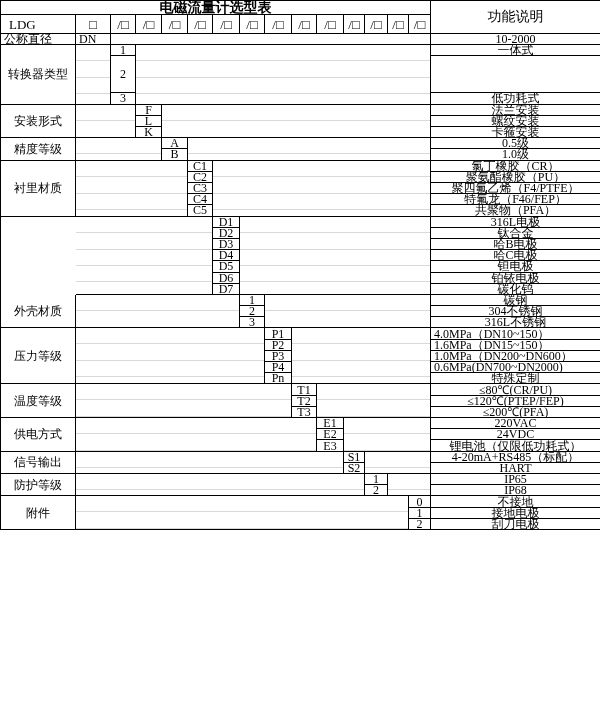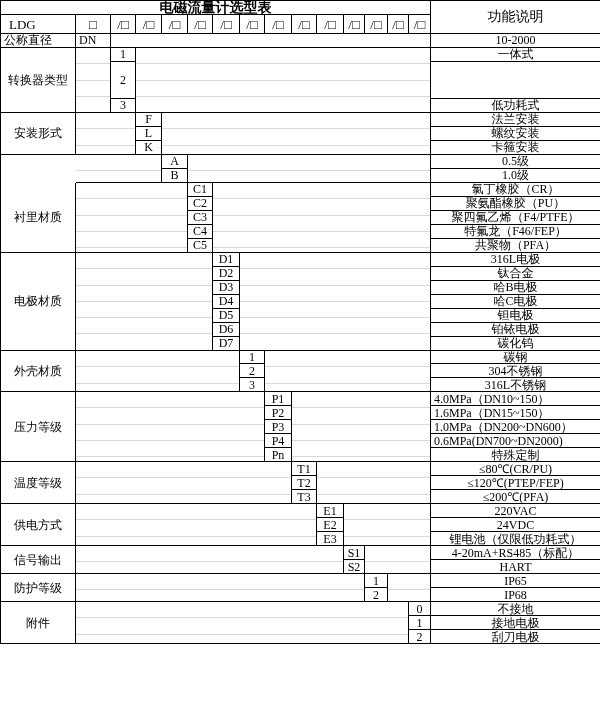--- a/index.html
+++ b/index.html
@@ -1,20 +1,20 @@
 <!DOCTYPE html>
 <html><head>
 <meta charset="utf-8">
 <style>
   html, body { margin:0; padding:0; background:#ffffff; }
   #grid {
     position: relative;
     display: grid;
     width: 600px;
-    height: 644px;
+    height: 530px;
     box-sizing: border-box;
     grid-template-columns: 75px 35px 25px 26px 26px 25px 27px 25px 27px 25px 27px 21px 23px 21px 22px 170px;
     grid-template-rows: 14px 19px repeat(42, 1fr);
     border-top: 1px solid #000;
     border-left: 1px solid #000;
     background: #ffffff;
     color: #000000;
     font-family: "Liberation Serif", serif;
     font-size: 12px;
   }
@@ -84,40 +84,40 @@
     <div class="cell empty-strip" style="grid-area: 4 / 4 / 7 / 16;"></div>
     <div class="cell " style="grid-area: 7 / 1 / 10 / 2;">安装形式</div>
     <div class="cell empty-strip" style="grid-area: 7 / 2 / 10 / 4;"></div>
     <div class="cell " style="grid-area: 7 / 4 / 8 / 5;">F</div>
     <div class="cell " style="grid-area: 7 / 16 / 8 / 17;">法兰安装</div>
     <div class="cell " style="grid-area: 8 / 4 / 9 / 5;">L</div>
     <div class="cell " style="grid-area: 8 / 16 / 9 / 17;">螺纹安装</div>
     <div class="cell " style="grid-area: 9 / 4 / 10 / 5;">K</div>
     <div class="cell " style="grid-area: 9 / 16 / 10 / 17;">卡箍安装</div>
     <div class="cell empty-strip" style="grid-area: 7 / 5 / 10 / 16;"></div>
+    <div class="cell " style="grid-area: 10 / 1 / 12 / 2;">精度等级</div>
     <div class="cell empty-strip" style="grid-area: 10 / 2 / 12 / 5;"></div>
     <div class="cell " style="grid-area: 10 / 5 / 11 / 6;">A</div>
     <div class="cell " style="grid-area: 10 / 16 / 11 / 17;">0.5级</div>
     <div class="cell " style="grid-area: 11 / 5 / 12 / 6;">B</div>
     <div class="cell " style="grid-area: 11 / 16 / 12 / 17;">1.0级</div>
     <div class="cell empty-strip" style="grid-area: 10 / 6 / 12 / 16;"></div>
     <div class="cell " style="grid-area: 12 / 1 / 17 / 2;">衬里材质</div>
     <div class="cell empty-strip" style="grid-area: 12 / 2 / 17 / 6;"></div>
     <div class="cell " style="grid-area: 12 / 6 / 13 / 7;">C1</div>
     <div class="cell " style="grid-area: 12 / 16 / 13 / 17;">氯丁橡胶（CR）</div>
     <div class="cell " style="grid-area: 13 / 6 / 14 / 7;">C2</div>
     <div class="cell " style="grid-area: 13 / 16 / 14 / 17;">聚氨酯橡胶（PU）</div>
     <div class="cell " style="grid-area: 14 / 6 / 15 / 7;">C3</div>
     <div class="cell " style="grid-area: 14 / 16 / 15 / 17;">聚四氟乙烯（F4/PTFE）</div>
     <div class="cell " style="grid-area: 15 / 6 / 16 / 7;">C4</div>
     <div class="cell " style="grid-area: 15 / 16 / 16 / 17;">特氟龙（F46/FEP）</div>
     <div class="cell " style="grid-area: 16 / 6 / 17 / 7;">C5</div>
     <div class="cell " style="grid-area: 16 / 16 / 17 / 17;">共聚物（PFA）</div>
     <div class="cell empty-strip" style="grid-area: 12 / 7 / 17 / 16;"></div>
-    <div class="cell " style="grid-area: 17 / 1 / 24 / 2;">电极材质</div>
     <div class="cell empty-strip" style="grid-area: 17 / 2 / 24 / 7;"></div>
     <div class="cell " style="grid-area: 17 / 7 / 18 / 8;">D1</div>
     <div class="cell " style="grid-area: 17 / 16 / 18 / 17;">316L电极</div>
     <div class="cell " style="grid-area: 18 / 7 / 19 / 8;">D2</div>
     <div class="cell " style="grid-area: 18 / 16 / 19 / 17;">钛合金</div>
     <div class="cell " style="grid-area: 19 / 7 / 20 / 8;">D3</div>
     <div class="cell " style="grid-area: 19 / 16 / 20 / 17;">哈B电极</div>
     <div class="cell " style="grid-area: 20 / 7 / 21 / 8;">D4</div>
     <div class="cell " style="grid-area: 20 / 16 / 21 / 17;">哈C电极</div>
     <div class="cell " style="grid-area: 21 / 7 / 22 / 8;">D5</div>

